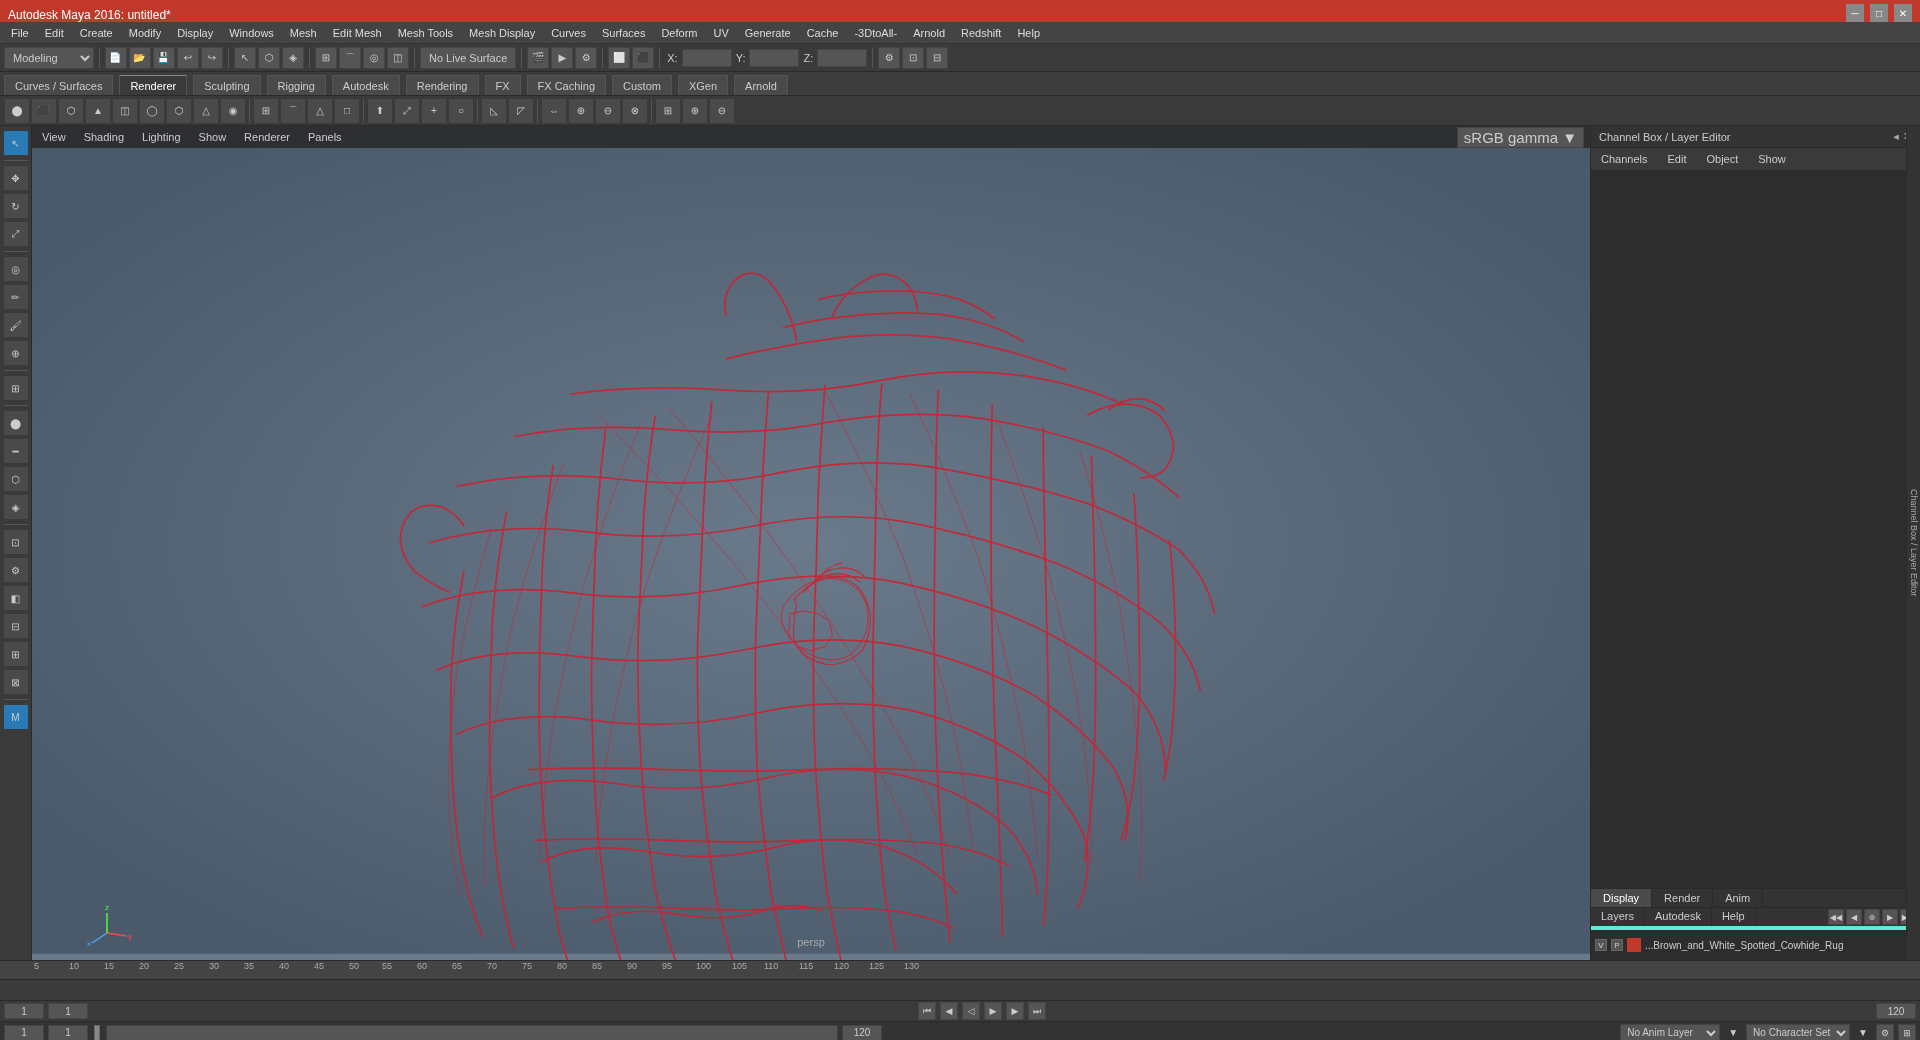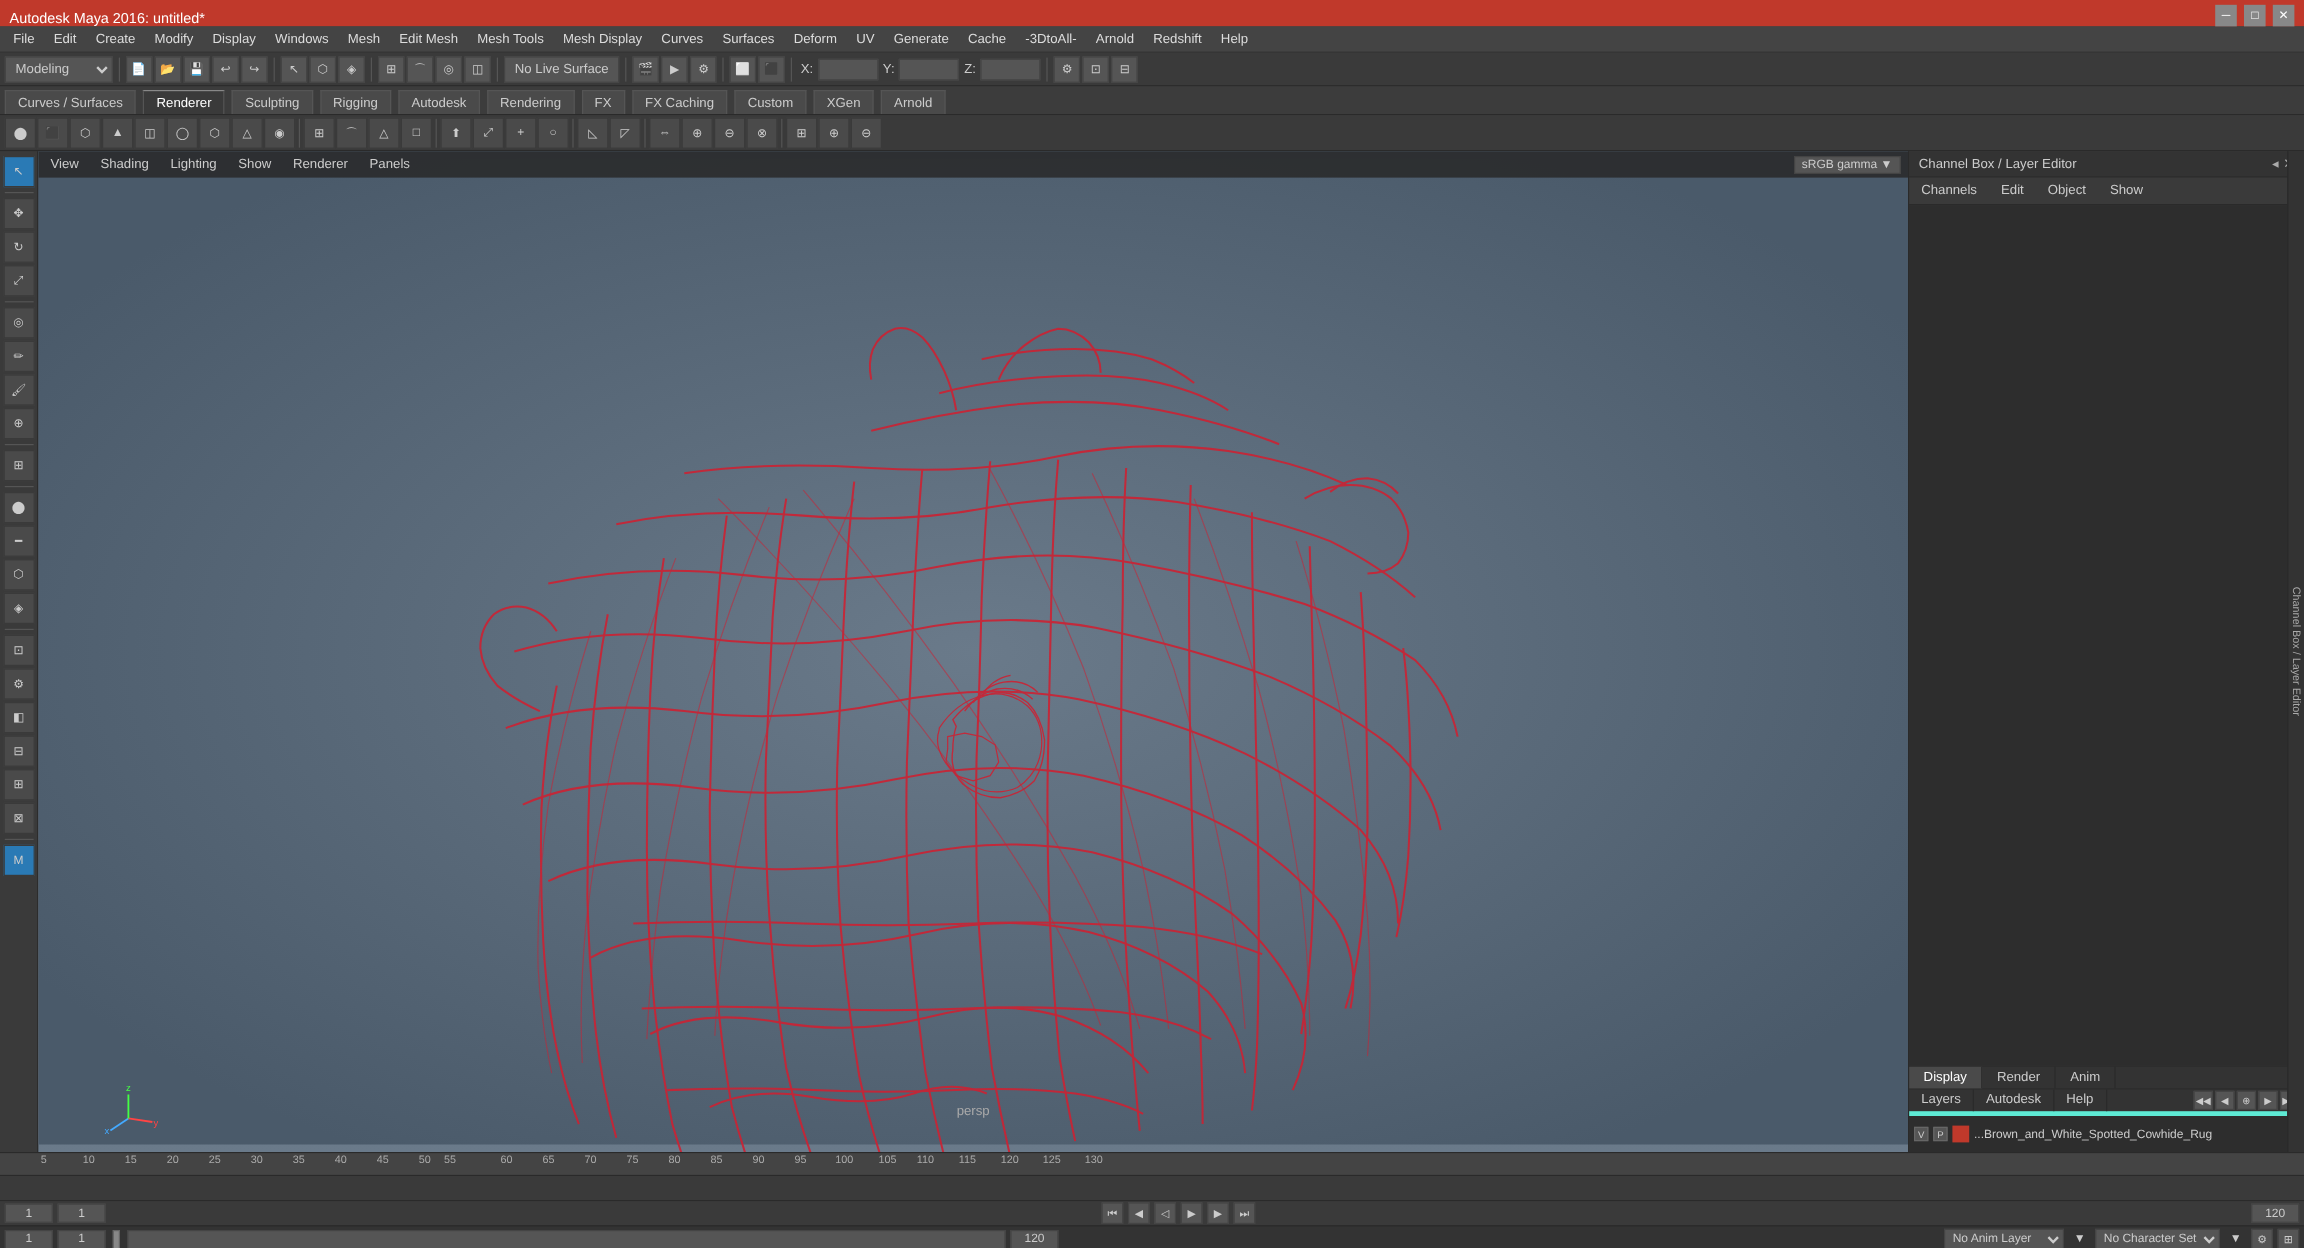--- a/index.html
+++ b/index.html
@@ -233,21 +233,21 @@
       position: absolute;
       top: 0;
       left: 0;
       width: 100%;
       height: 100%;
     }
 
     
     #persp-label {
       position: absolute;
-      bottom: 28px;
+      bottom: 12px;
       left: 50%;
       transform: translateX(-50%);
       color: #aaa;
       font-size: 11px;
     }
 
     
     #axis-indicator {
       position: absolute;
       bottom: 10px;
@@ -460,21 +460,21 @@
       align-items: center;
       justify-content: center;
       border-left: 1px solid #2a2a2a;
       width: 14px;
     }
 
     
     .vp-gamma {
       margin-left: auto;
       color: #ccc;
-      font-size: 10px;
+      font-size: 15px;
       background: #555;
       padding: 1px 6px;
       border: 1px solid #444;
     }
 
     
     .coord-label {
       color: #ccc;
       font-size: 11px;
       margin: 0 2px;
@@ -809,21 +809,21 @@
       <span class="tick-label" style="left:30px;">5</span>
       <span class="tick-label" style="left:65px;">10</span>
       <span class="tick-label" style="left:100px;">15</span>
       <span class="tick-label" style="left:135px;">20</span>
       <span class="tick-label" style="left:170px;">25</span>
       <span class="tick-label" style="left:205px;">30</span>
       <span class="tick-label" style="left:240px;">35</span>
       <span class="tick-label" style="left:275px;">40</span>
       <span class="tick-label" style="left:310px;">45</span>
       <span class="tick-label" style="left:345px;">50</span>
-      <span class="tick-label" style="left:366px;">55</span>
+      <span class="tick-label" style="left:378px;">55</span>
       <span class="tick-label" style="left:413px;">60</span>
       <span class="tick-label" style="left:448px;">65</span>
       <span class="tick-label" style="left:483px;">70</span>
       <span class="tick-label" style="left:518px;">75</span>
       <span class="tick-label" style="left:553px;">80</span>
       <span class="tick-label" style="left:588px;">85</span>
       <span class="tick-label" style="left:623px;">90</span>
       <span class="tick-label" style="left:658px;">95</span>
       <span class="tick-label" style="left:692px;">100</span>
       <span class="tick-label" style="left:728px;">105</span>

